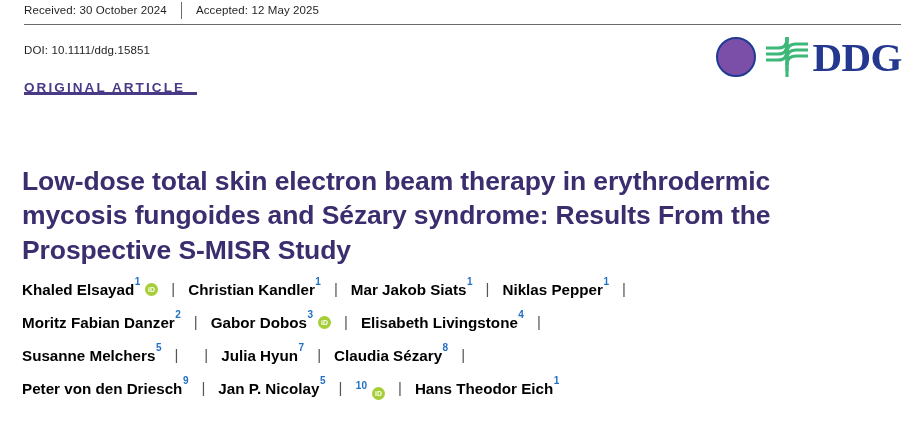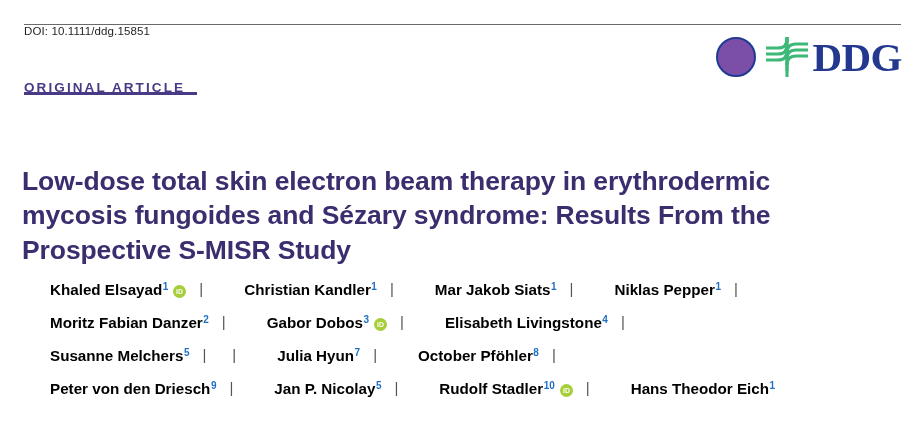--- a/index.html
+++ b/index.html
@@ -54,21 +54,21 @@
     top: 24px;
     width: 877px;
     height: 1px;
     background: #6a6a6a;
   }
 
   
   .doi {
     position: absolute;
     left: 24px;
-    top: 25px;
+    top: 44px;
     font-size: 11.5px;
     color: #231f20;
     letter-spacing: 0.01em;
     white-space: nowrap;
   }
 
   
   .logo {
     position: absolute;
     right: 22px;
@@ -147,23 +147,22 @@
     line-height: 1.0;
   }
   .author-row {
     display: flex;
     align-items: baseline;
     flex-wrap: nowrap;
     height: 33px;
   }
   .author {
     display: inline-flex;
-    align-items: flex-end;
+    align-items: flex-start;
     white-space: nowrap;
-    margin-left: 28px;
   }
   .author-name {
     white-space: nowrap;
   }
   .sup {
     font-size: 10px;
     vertical-align: super;
     position: relative;
     top: -5px;
     color: #1f6fc4;
@@ -186,20 +185,25 @@
     font-size: 15px;
     position: relative;
     top: -1px;
   }
 </style>
 </head>
 <body>
 
 <div class="page">
 
+  <div class="dates-row">
+    <span class="date-cell">Received: 30 October 2024</span>
+    <span class="date-sep"></span>
+    <span class="date-cell second">Accepted: 12 May 2025</span>
+  </div>
 
   <div class="rule-top"></div>
 
   <div class="doi">DOI: 10.1111/ddg.15851</div>
 
   <div class="logo">
     <div class="logo-circle"></div>
     <svg class="logo-mark" viewBox="0 0 44 42">
       <g fill="none" stroke="#3cb878" stroke-width="3.1">
         <path d="M1 12 H13 C19 12 22 9 22 3 V1"></path>
@@ -280,38 +284,37 @@
           <span class="sup">5</span>
         </span>
         <span class="pipe">|</span>
         <span class="pipe">|</span>
         <span class="author">
           <span class="author-name">Julia Hyun</span>
           <span class="sup">7</span>
         </span>
         <span class="pipe">|</span>
         <span class="author">
-          <span class="author-name">October Pföhler</span>
+          <span class="author-name">Claudia Sézary</span>
           <span class="sup">8</span>
         </span>
         <span class="pipe">|</span>
       </div>
       <div class="author-row">
         <span class="author">
           <span class="author-name">Peter von den Driesch</span>
           <span class="sup">9</span>
         </span>
         <span class="pipe">|</span>
         <span class="author">
           <span class="author-name">Jan P. Nicolay</span>
           <span class="sup">5</span>
         </span>
         <span class="pipe">|</span>
         <span class="author">
-          <span class="author-name">Rudolf Stadler</span>
           <span class="sup">10</span>
           <span class="orcid">
             <svg viewBox="0 0 32 32" style="width:100%;height:100%;display:block">
               <circle cx="16" cy="16" r="16" fill="#a6ce39"></circle>
               <text x="16" y="22" text-anchor="middle" font-family="Liberation Sans, sans-serif" font-size="17" font-weight="bold" fill="#ffffff">iD</text>
             </svg>
           </span>
         </span>
         <span class="pipe">|</span>
         <span class="author">

